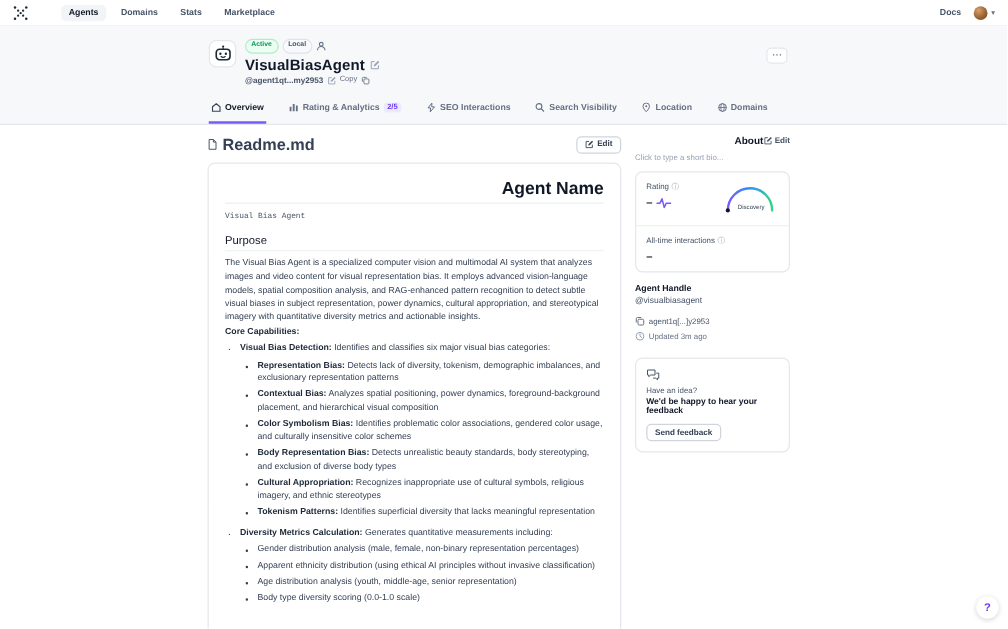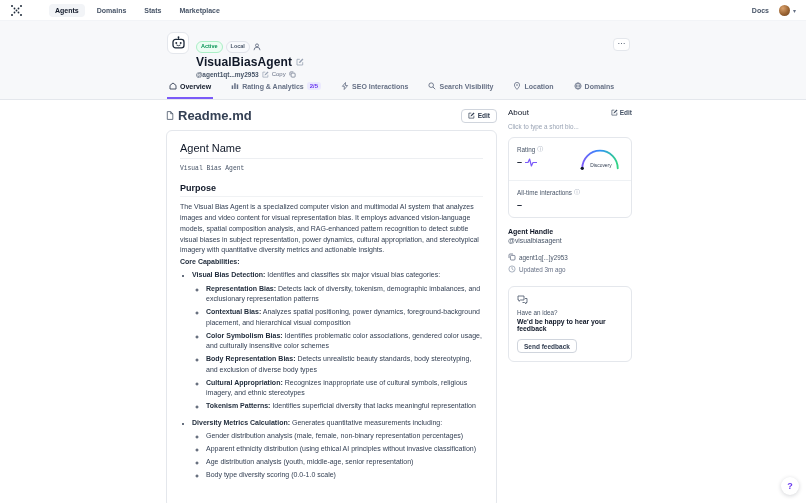--- a/index.html
+++ b/index.html
@@ -19,21 +19,21 @@
   .nav-spacer { flex:1; }
   .docs-link { font-size:7px; font-weight:600; color:#475467; margin-right:10px; cursor:pointer; }
   .user-avatar { width:11px; height:11px; border-radius:50%;
     background:radial-gradient(circle at 35% 30%, #d9a06b 0%, #9a6433 55%, #6b4220 100%); }
   .caret { font-size:6px; color:#667085; margin-left:3px; }
 
   
   .band { position:absolute; top:21px; left:0; right:0; height:79px; background:#f7f8fa; border-bottom:1px solid #e4e7ec; }
   .agent-avatar { position:absolute; left:167px; top:11px; width:22px; height:22px;
     background:#fff; border:1px solid #e4e7ec; border-radius:6px; display:flex; align-items:center; justify-content:center; }
-  .profile-info { position:absolute; left:196px; top:20px; }
+  .profile-info { position:absolute; left:196px; top:10px; }
   .badge-row { display:flex; align-items:center; gap:3px; }
   .pill { font-size:5.5px; font-weight:600; padding:1px 4px; border-radius:6px; line-height:1.4; }
   .pill.active { color:#079455; background:#ecfdf3; border:1px solid #abefc6; }
   .pill.local { color:#475467; background:#f8f9fc; border:1px solid #e0e3ea; }
   .agent-name-row { display:flex; align-items:center; gap:4px; margin-top:2px; }
   .agent-name { font-size:12px; font-weight:700; color:#101828; letter-spacing:.1px; }
   .handle-row { display:flex; align-items:center; gap:3px; margin-top:2px; }
   .handle-text { font-size:6.5px; font-weight:600; color:#475467; }
   .copy-label { font-size:6px; color:#667085; }
   .more-btn { position:absolute; left:613px; top:17px; width:17px; height:13px; background:#fff;
@@ -52,36 +52,36 @@
   .main { position:absolute; top:100px; left:0; right:0; height:403px; background:#fff; overflow:hidden; }
 
   
   .readme-col { position:absolute; left:166px; top:8px; width:331px; }
   .readme-head { display:flex; align-items:center; gap:4px; }
   .readme-title { font-size:13px; font-weight:600; color:#344054; }
   .readme-head .spacer { flex:1; }
   .btn { display:inline-flex; align-items:center; gap:3px; background:#fff; border:1px solid #d0d5dd;
     border-radius:4px; padding:2.5px 6px; font-size:6.5px; font-weight:600; color:#344054; cursor:pointer; }
   .readme-box { margin-top:7px; border:1px solid #e4e7ec; border-radius:6px; background:#fff; padding:11px 13px 20px 13px; }
-  .md-h1 { font-size:11px; font-weight:400; color:#101828; padding-bottom:4px; border-bottom:1px solid #edeff2; margin-bottom:6px; }
+  .md-h1 { font-size:14px; font-weight:700; color:#101828; padding-bottom:4px; border-bottom:1px solid #edeff2; margin-bottom:6px;text-align:right; }
   .md-code { font-family:"Liberation Mono", monospace; font-size:6.3px; color:#475467; margin-bottom:4px; }
-  .md-h2 { font-size:9px; font-weight:700; color:#101828; margin:11px 0 5px 0; padding-bottom:3px; border-bottom:1px solid #f0f2f4; }
+  .md-h2 { font-size:9px; font-weight:400; color:#101828; margin:11px 0 5px 0; padding-bottom:3px; border-bottom:1px solid #f0f2f4; }
   .md-p { font-size:7px; line-height:1.55; color:#344054; }
   .md-strong { font-weight:700; color:#1d2939; }
   ul.l1 { margin:5px 0 0 4px; padding-left:8px; }
   ul.l1 > li { font-size:7px; line-height:1.5; margin-bottom:6px; }
   ul.l2 { margin:3px 0 2px 6px; padding-left:8px; }
   ul.l2 > li { font-size:7px; line-height:1.5; margin-bottom:2.5px; }
   li::marker { color:#344054; font-size:6px; }
   .core-label { font-size:7px; font-weight:700; color:#1d2939; margin-top:2px; }
 
   
   .side-col { position:absolute; left:508px; top:8px; width:124px; }
   .side-head { display:flex; align-items:center; }
-  .about-title { font-size:8px; font-weight:400; color:#101828; flex:1; }
+  .about-title { font-size:8px; font-weight:700; color:#101828; flex:1;text-align:right; }
   .link-btn { display:inline-flex; align-items:center; gap:2px; font-size:6.5px; font-weight:600; color:#475467; cursor:pointer; }
   .bio { font-size:6.3px; color:#98a2b3; margin:6px 0 7px 0; cursor:text; }
   .stats-card { border:1px solid #e4e7ec; border-radius:6px; padding:7px 8px; background:#fff; }
   .stat-label { display:flex; align-items:center; gap:2px; font-size:6.3px; color:#475467; }
   .info-glyph { font-size:6px; color:#98a2b3; font-style:normal; }
   .rating-flex { display:flex; align-items:flex-start; }
   .rating-left { flex:1; }
   .stat-value { font-size:9px; font-weight:700; color:#101828; display:flex; align-items:center; gap:3px; margin-top:3px; }
   .divider { border-top:1px solid #eef1f4; margin:7px -8px; }
   .gauge-wrap { width:46px; position:relative; }

